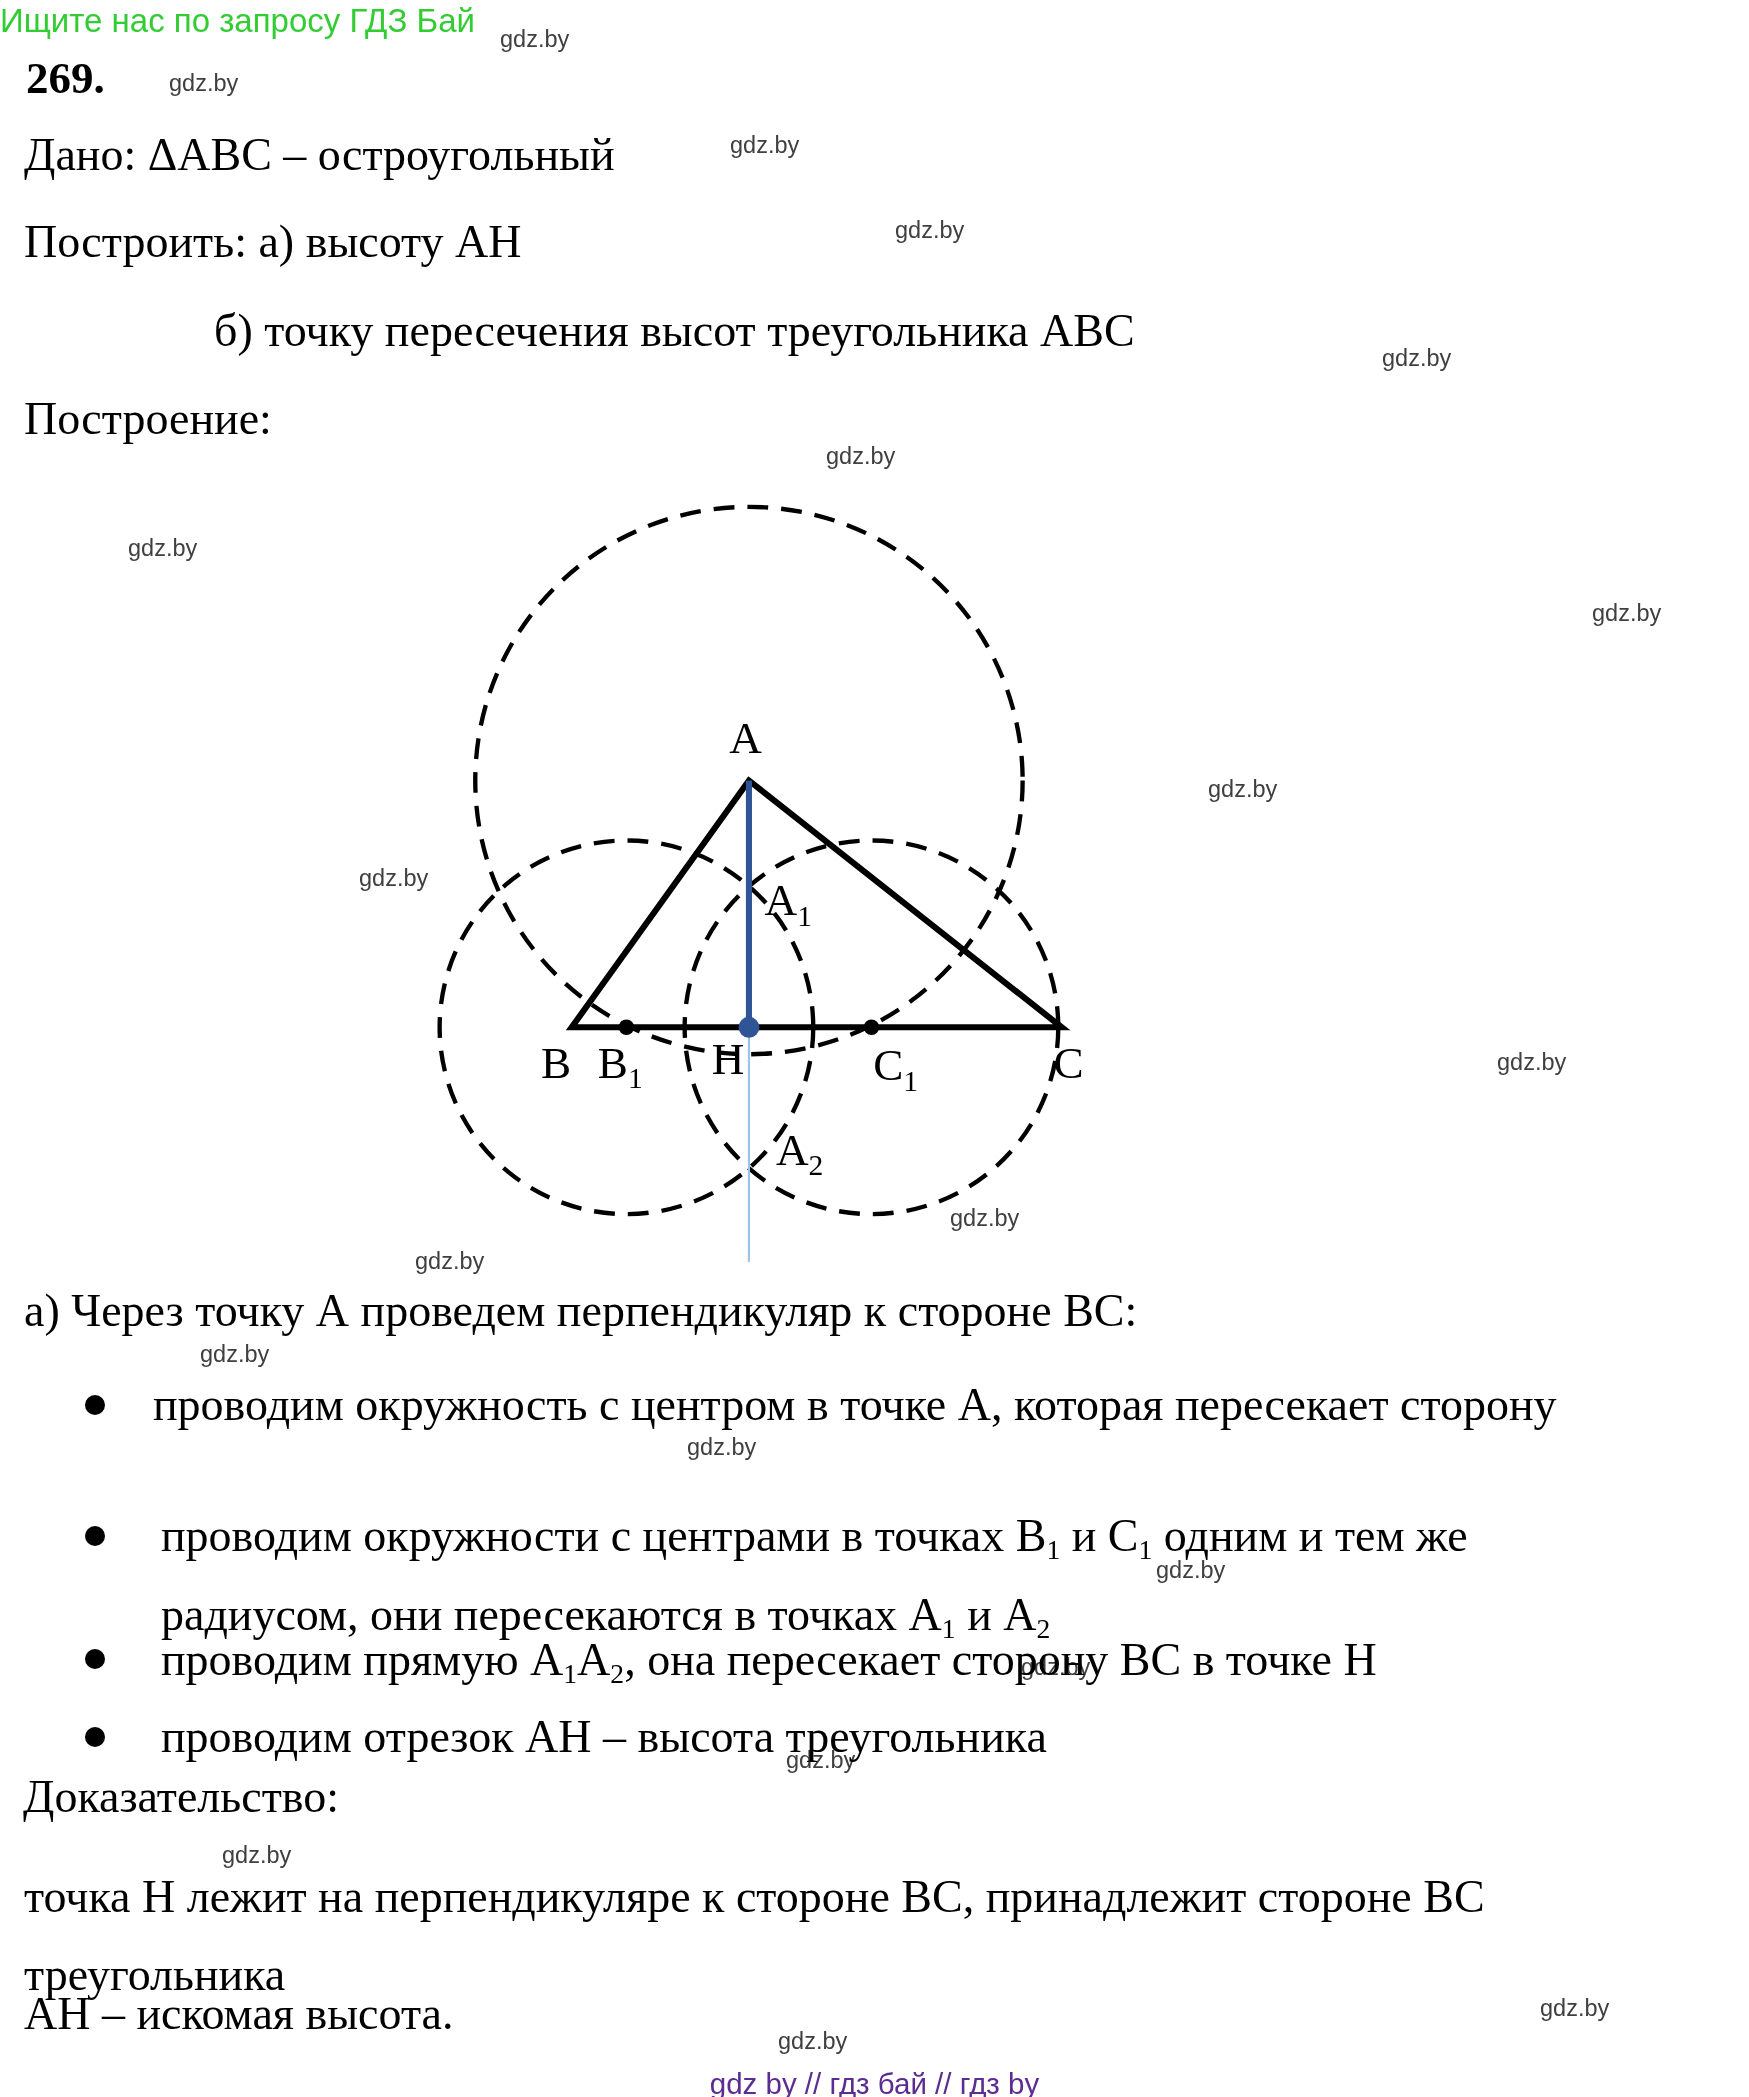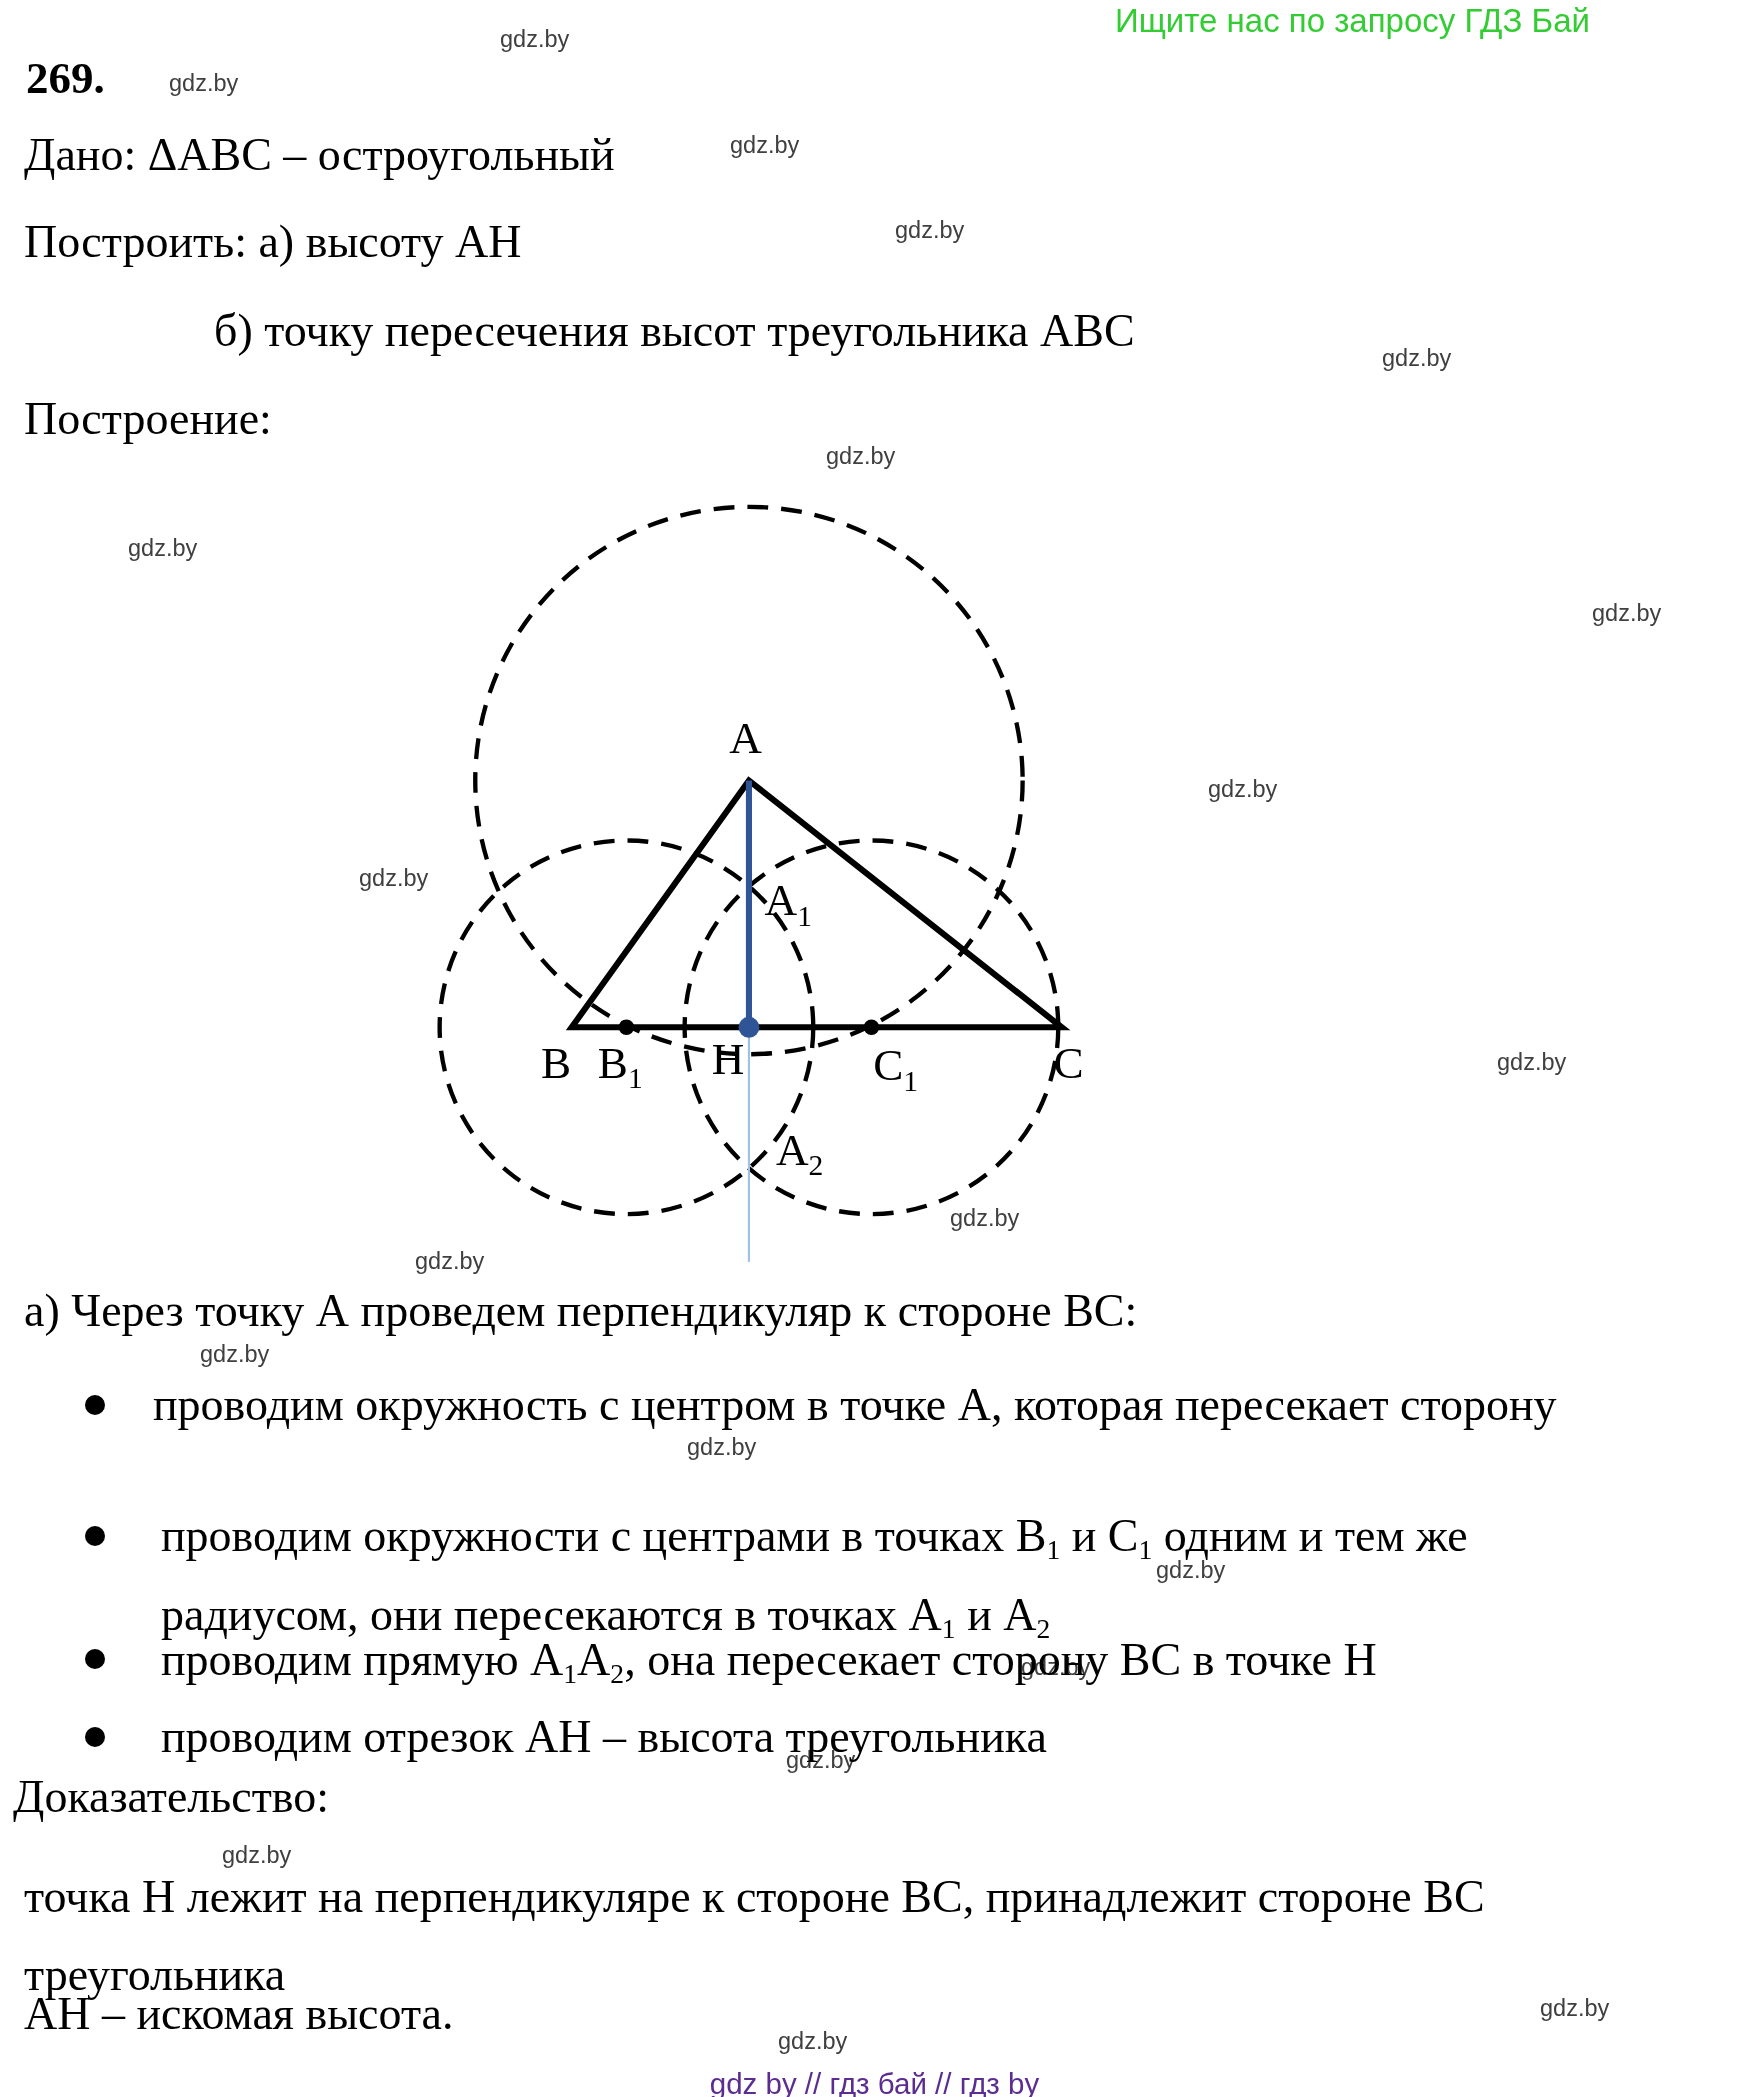--- a/index.html
+++ b/index.html
@@ -1,19 +1,19 @@
 <!DOCTYPE html>
 <html style="font-size:14px"><head>
 <meta charset="utf-8">
 <style>
   html,body{margin:0;padding:0;background:#888;}
   .page{position:relative;width:1749px;height:2098px;background:#ffffff;overflow:hidden;
         font-family:"Liberation Serif","DejaVu Serif",serif;color:#000;}
   .line{position:absolute;font-size:46px;line-height:1.15;white-space:nowrap;}
-  .green-header{position:absolute;top:1.7px;left:0;width:1590px;text-align:right;
+  .green-header{position:absolute;top:1.7px;left:0;width:1590px;text-align:left;
         font-family:"Liberation Sans","DejaVu Sans",sans-serif;font-size:33px;}
   .problem-number{position:absolute;left:26px;top:52px;font-size:45px;font-weight:bold;}
   .wm{position:absolute;font-family:"Liberation Sans","DejaVu Sans",sans-serif;
       font-size:23.5px;color:#404040;white-space:nowrap;}
   .bullet-dot{position:absolute;width:20px;height:20px;border-radius:50%;background:#000;}
   sub.s{font-size:0.6em;line-height:0;vertical-align:-0.28em;}
   .footer{position:absolute;top:2067px;left:0;width:1749px;text-align:center;
       font-family:"Liberation Sans","DejaVu Sans",sans-serif;font-size:29.5px;}
   svg{position:absolute;left:0;top:0;}
   .dash{fill:none;stroke:#000;stroke-width:5;stroke-dasharray:24 15;}
@@ -89,21 +89,21 @@
   <div class="bullet-dot" style="left:85px;top:1526px"></div>
   <div class="bullet-dot" style="left:85px;top:1649px"></div>
   <div class="bullet-dot" style="left:85px;top:1727px"></div>
 
   <div class="line" style="left:153px;top:1379px"><span>проводим окружность с центром в точке А, которая пересекает сторону</span></div>
   <div class="line" style="left:161px;top:1510px"><span>проводим окружности с центрами в точках В</span><sub class="s">1</sub><span> и С</span><sub class="s">1</sub><span> одним и тем же</span></div>
   <div class="line" style="left:161px;top:1589px"><span>радиусом, они пересекаются в точках А</span><sub class="s">1</sub><span> и А</span><sub class="s">2</sub></div>
   <div class="line" style="left:161px;top:1634px"><span>проводим прямую А</span><sub class="s">1</sub><span>А</span><sub class="s">2</sub><span>, она пересекает сторону ВС в точке Н</span></div>
   <div class="line" style="left:161px;top:1711px"><span>проводим отрезок АН – высота треугольника</span></div>
 
-  <div class="line" style="left:13px;top:1771px">Доказательство:</div>
+  <div class="line" style="left:23px;top:1771px">Доказательство:</div>
   <div class="line" style="left:24px;top:1871px">точка Н лежит на перпендикуляре к стороне ВС, принадлежит стороне ВС</div>
   <div class="line" style="left:24px;top:1949px">треугольника</div>
   <div class="line" style="left:24px;top:1988px">АН – искомая высота.</div>
 
   <div class="footer" style="color: rgb(92, 45, 145);">gdz by  //  гдз бай  //  гдз by</div>
 
 </div>
 
 
 </body></html>

